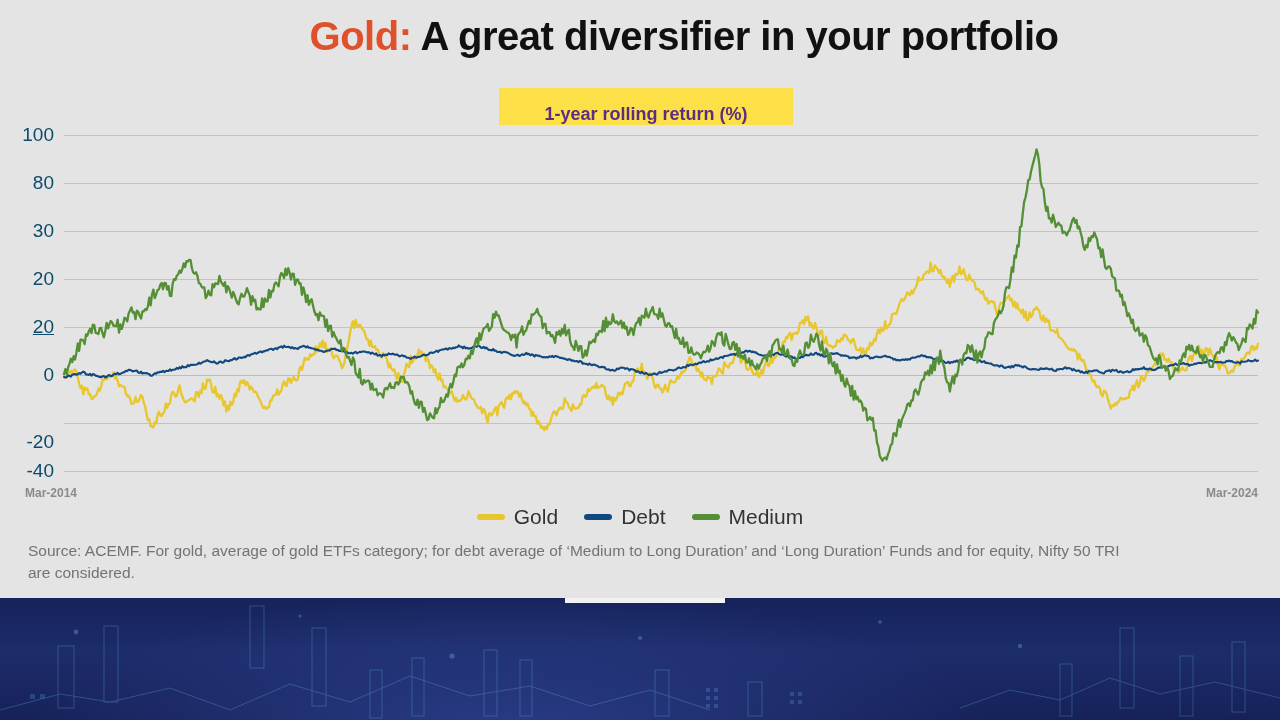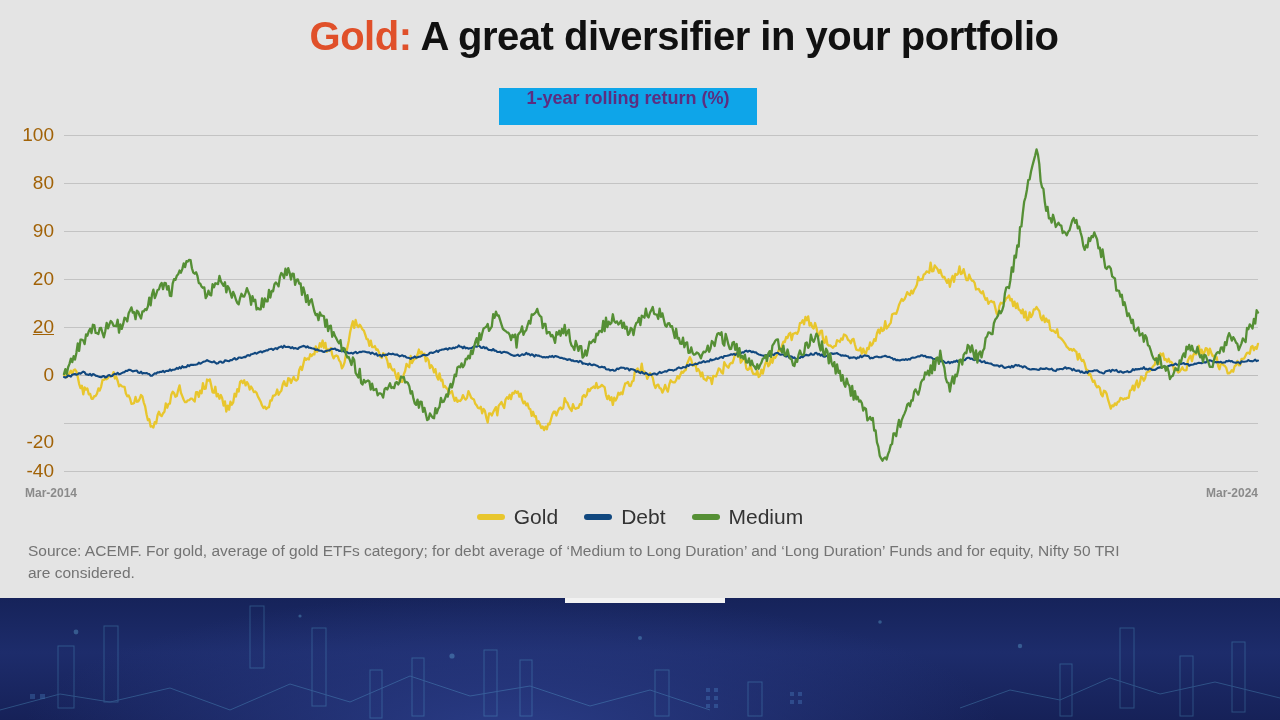--- a/index.html
+++ b/index.html
@@ -17,35 +17,35 @@
     text-align:center;
     font-size:40px;font-weight:bold;letter-spacing:-0.5px;
     white-space:nowrap;
     padding-left:44px;
   }
   .title-gold{color:#e0502a;}
   .title-rest{color:#111111;}
 
   
   .badge{
-    position:absolute;left:499px;top:88px;width:258px;height:37px;
-    background:#0ea5e9;
-    display:flex;align-items:flex-start;justify-content:center;
+    position:absolute;left:499px;top:88px;width:294px;height:37px;
+    background:#fde047;
+    display:flex;align-items:flex-end;justify-content:center;
     color:#5c2d80;font-weight:bold;font-size:18px;
   }
 
   
   .plot{
     position:absolute;left:64px;top:135px;
     width:1194px;height:336px;
   }
   .ylabels{position:absolute;left:0;top:0;width:64px;height:500px;}
   .ylabel{
     position:absolute;right:10px;
-    color:#a16207;font-size:19px;
+    color:#0c4a6e;font-size:19px;
     transform:translateY(-50%);
     white-space:nowrap;
   }
   .gridline{
     position:absolute;left:0;width:1194px;height:1px;
     background:#c3c3c3;
   }
   .gridline.zero{background:#bdbdbd;}
 
   svg.series{position:absolute;left:0;top:0;width:1194px;height:336px;overflow:visible;}
@@ -96,21 +96,21 @@
     <span class="title-gold">Gold:</span><span class="title-rest"> A great diversifier in your portfolio</span>
   </div>
 
   <div class="badge">
     <span>1-year rolling return (%)</span>
   </div>
 
   <div class="ylabels" id="yaxis">
       <div class="ylabel" style="top: 135px;">100</div>
       <div class="ylabel" style="top: 183px;">80</div>
-      <div class="ylabel" style="top: 231px;">90</div>
+      <div class="ylabel" style="top: 231px;">30</div>
       <div class="ylabel" style="top: 279px;">20</div>
       <div class="ylabel" style="top: 327px; text-decoration: underline;">20</div>
       <div class="ylabel" style="top: 375px;">0</div>
       <div class="ylabel" style="top: 442px;">-20</div>
       <div class="ylabel" style="top: 471px;">-40</div>
     </div>
   <div class="plot">
     <div id="gridlines">
         <div class="gridline" style="top: 0px;"></div>
         <div class="gridline" style="top: 48px;"></div>

